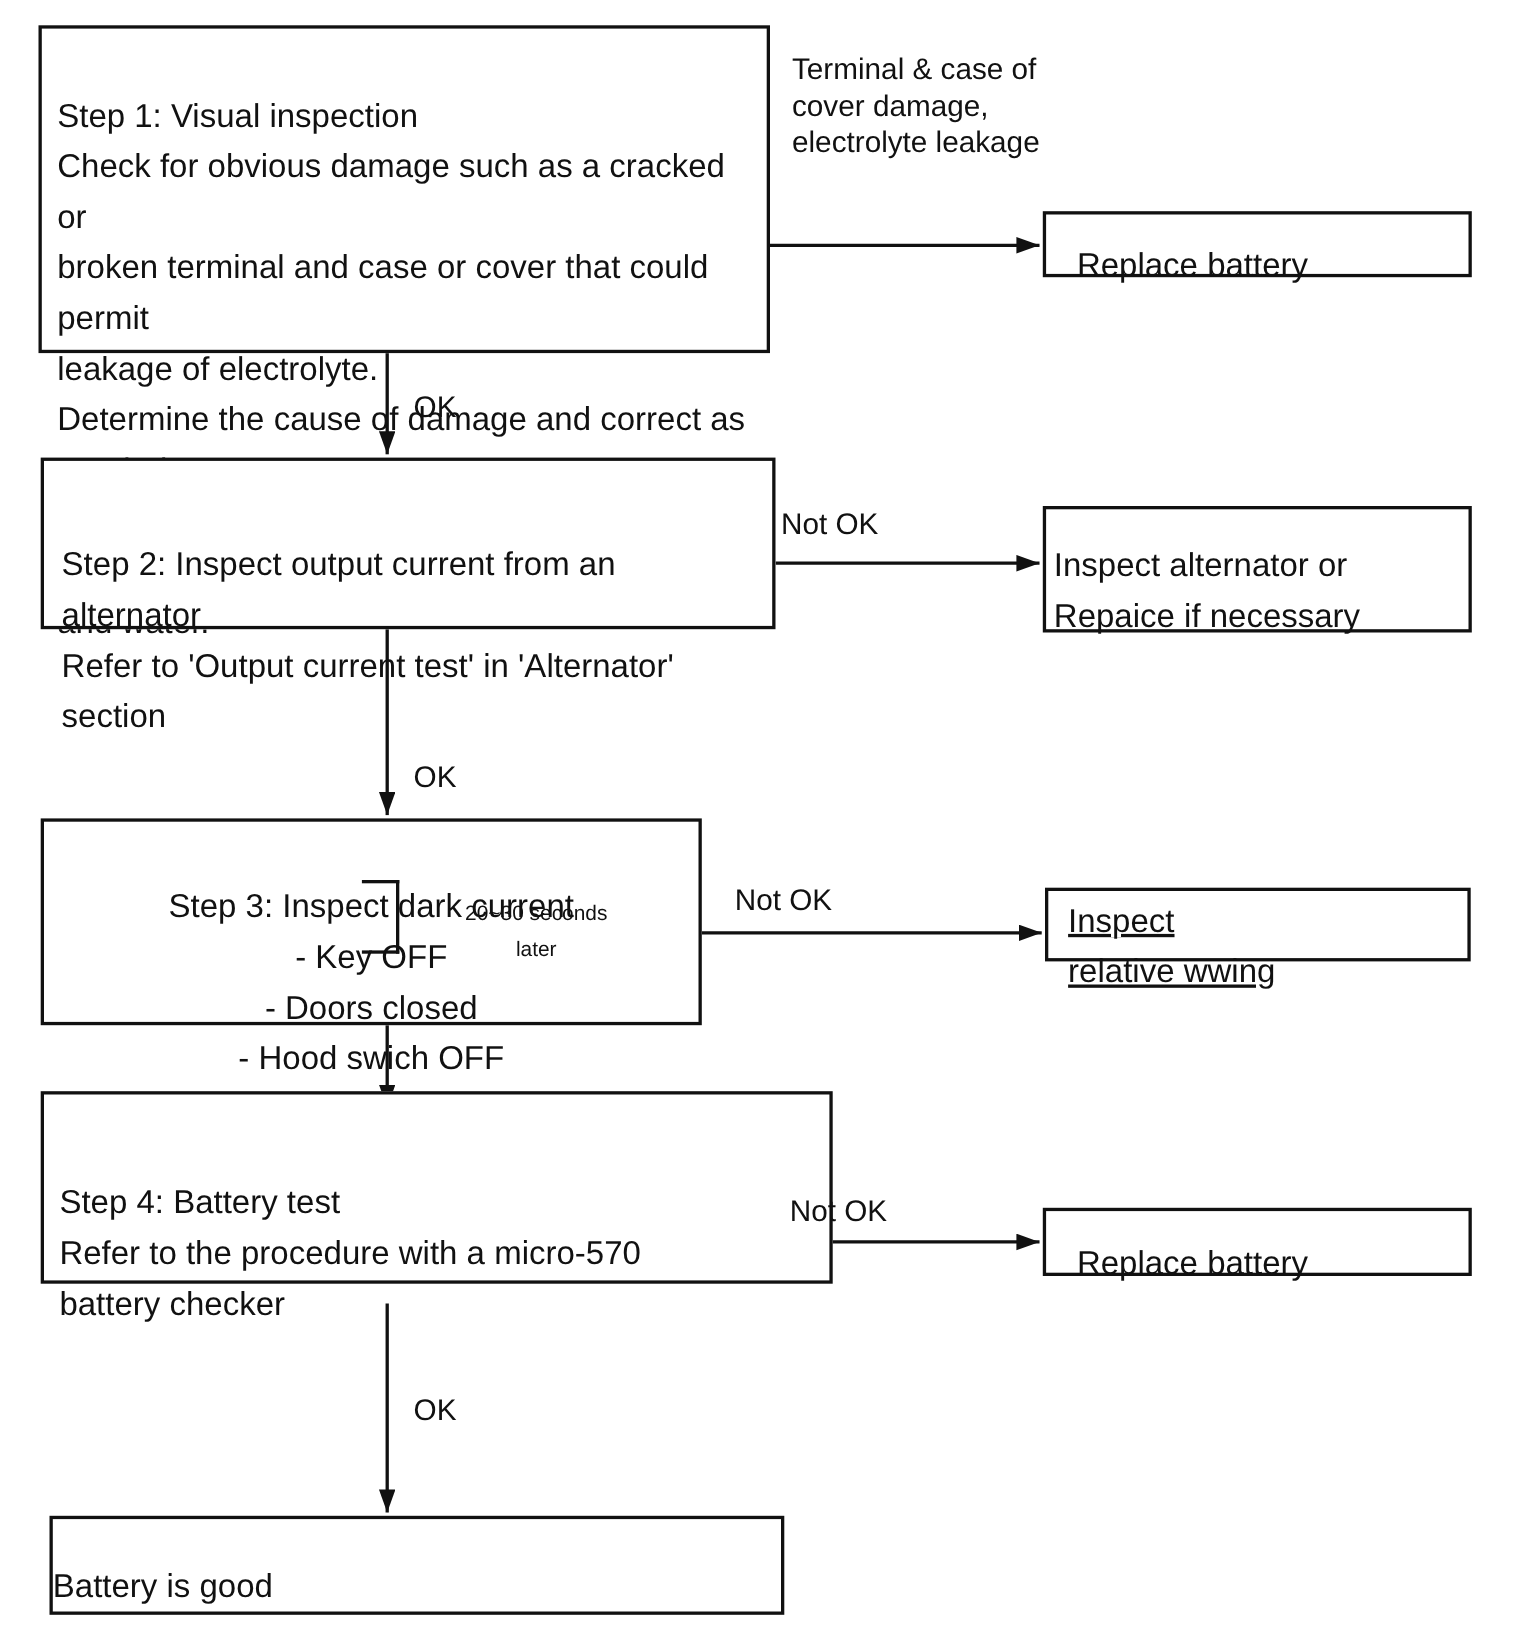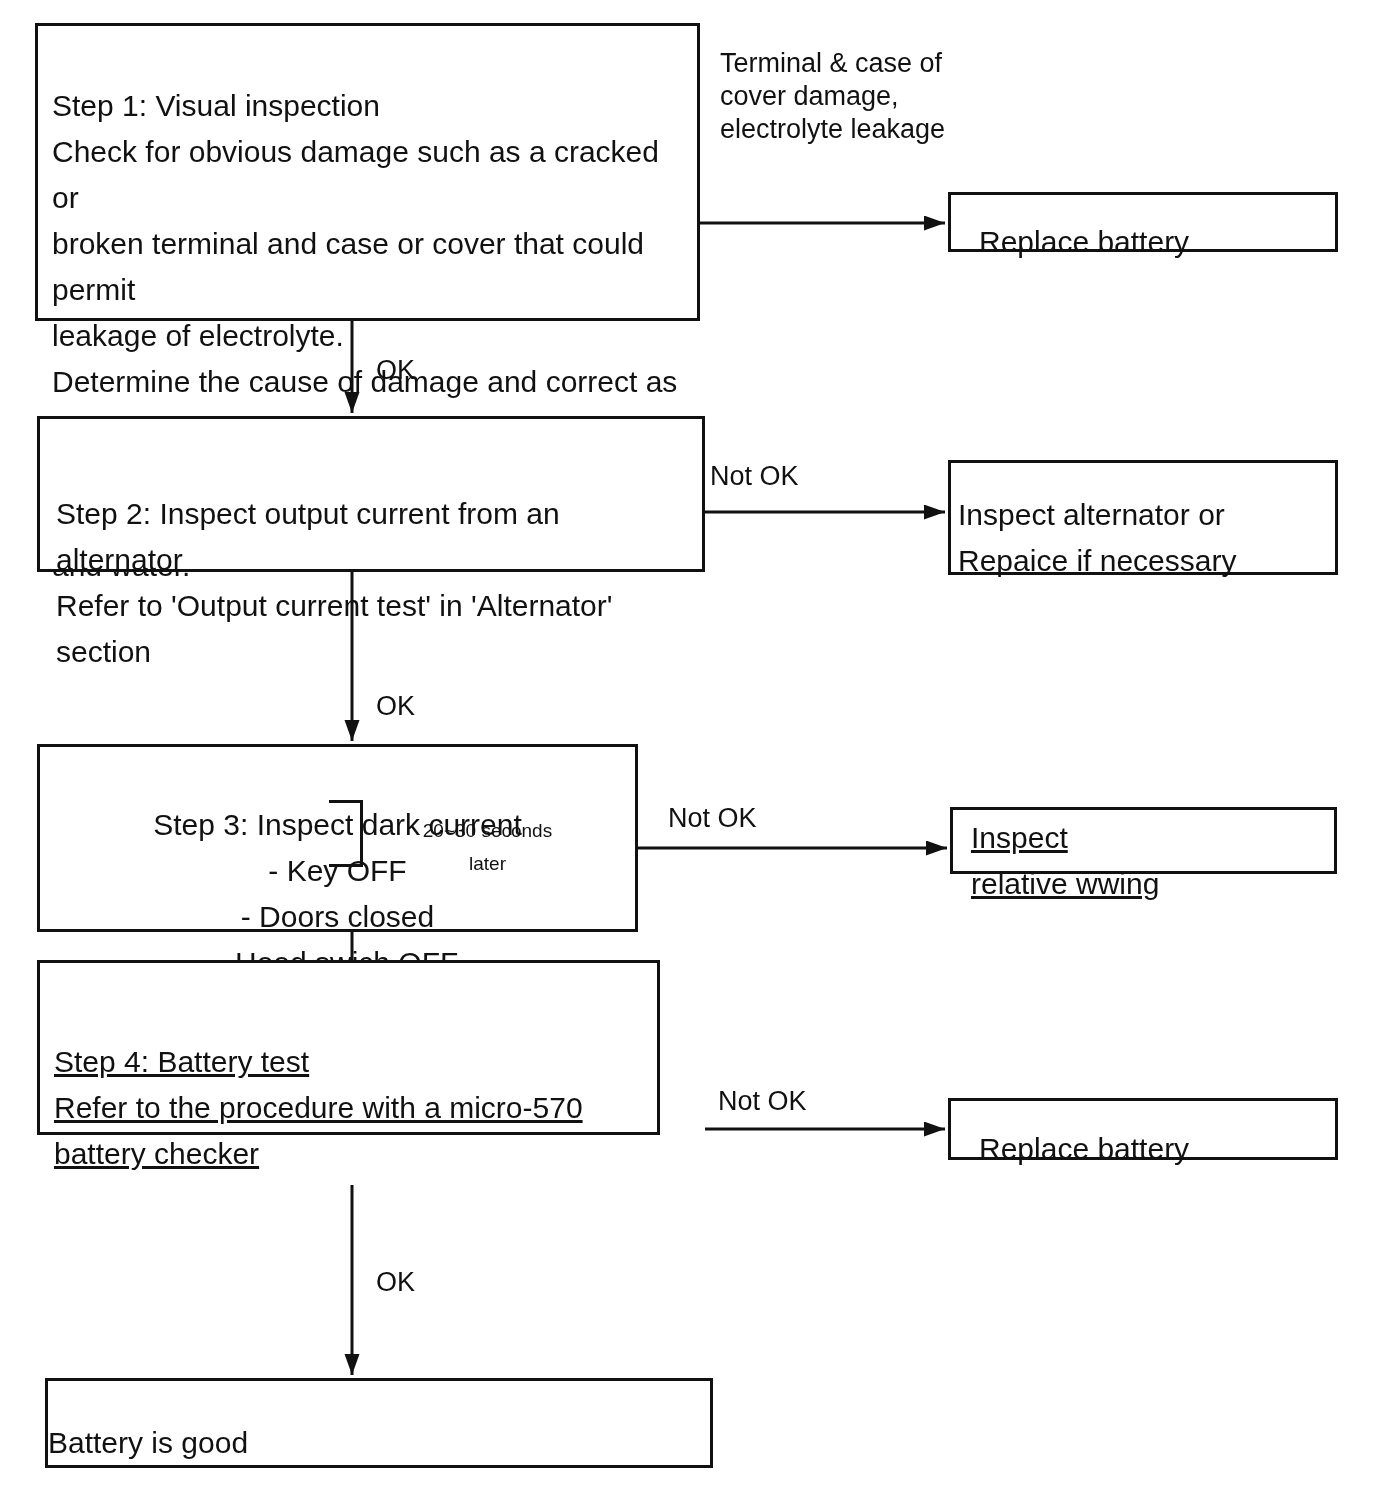--- a/index.html
+++ b/index.html
@@ -93,21 +93,21 @@
   </div>
 
   <div class="box" style="left:37px; top:744px; width:601px; height:188px; padding:15px 14px;text-align:center;">
     <div class="node-text">Step 3: Inspect dark current
 - Key OFF
 - Doors closed
 - Hood swich OFF
 &nbsp;&nbsp;Specification: 40mA.MAX</div>
   </div>
 
-  <div class="box" style="left:37px; top:960px; width:623px; height:175px; padding:36px 14px;text-decoration:underline;">
+  <div class="box" style="left:37px; top:992px; width:720px; height:175px; padding:36px 14px;">
     <div class="node-text">Step 4: Battery test
 Refer to the procedure with a micro-570
 battery checker</div>
   </div>
 
   <div class="box" style="left:45px; top:1378px; width:668px; height:90px; display:flex; align-items:center; justify-content:flex-start;">
     <div class="node-text" style="text-align:center;">Battery is good</div>
   </div>
 
   <div class="box flex-center-v" style="left:948px; top:192px; width:390px; height:60px; padding-left:28px;">

